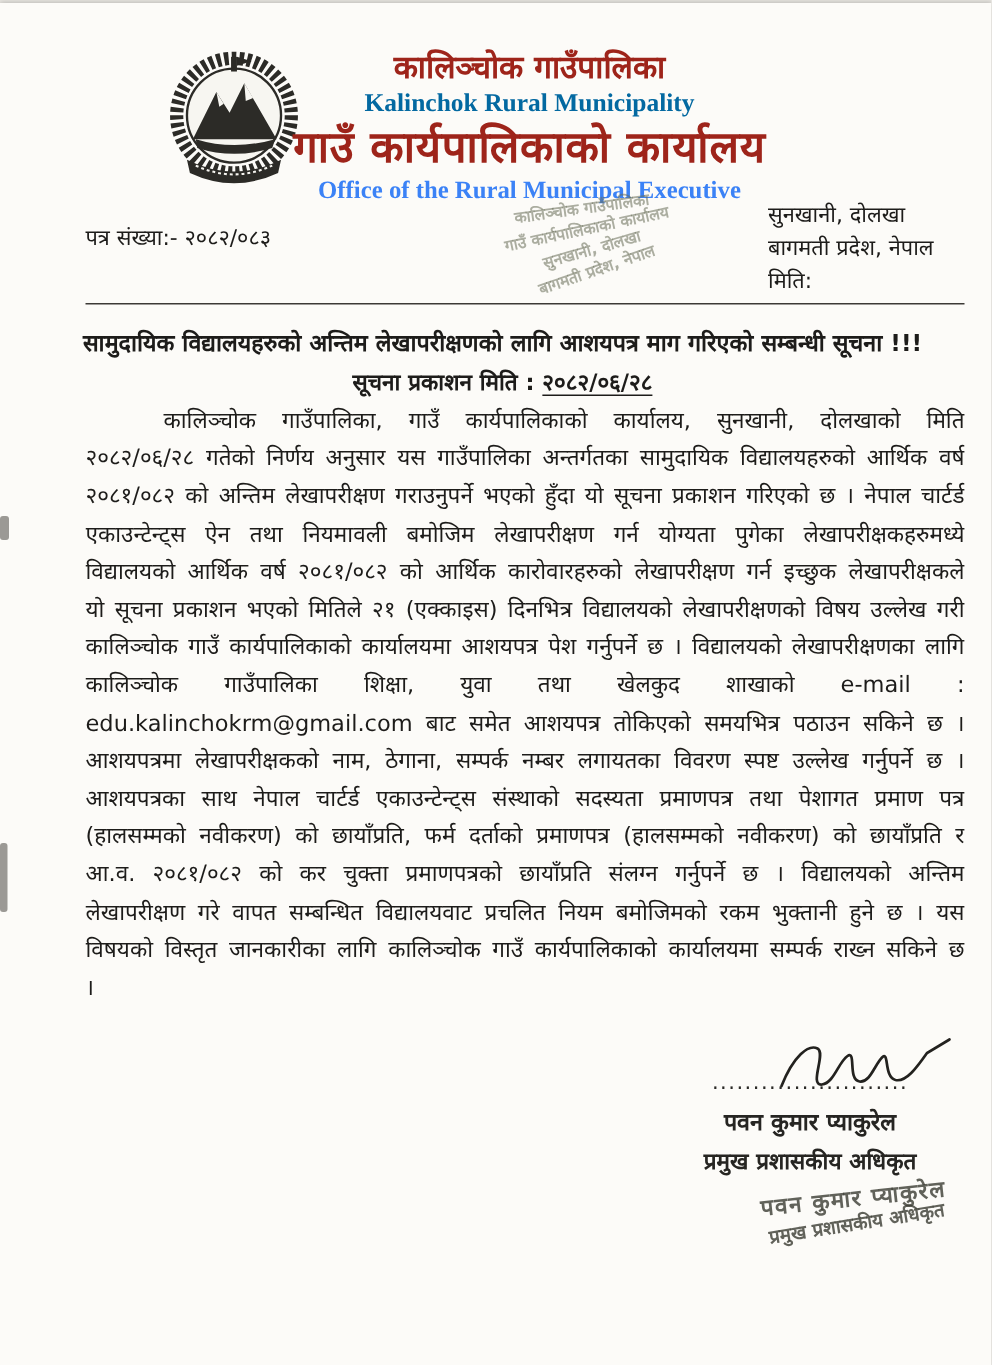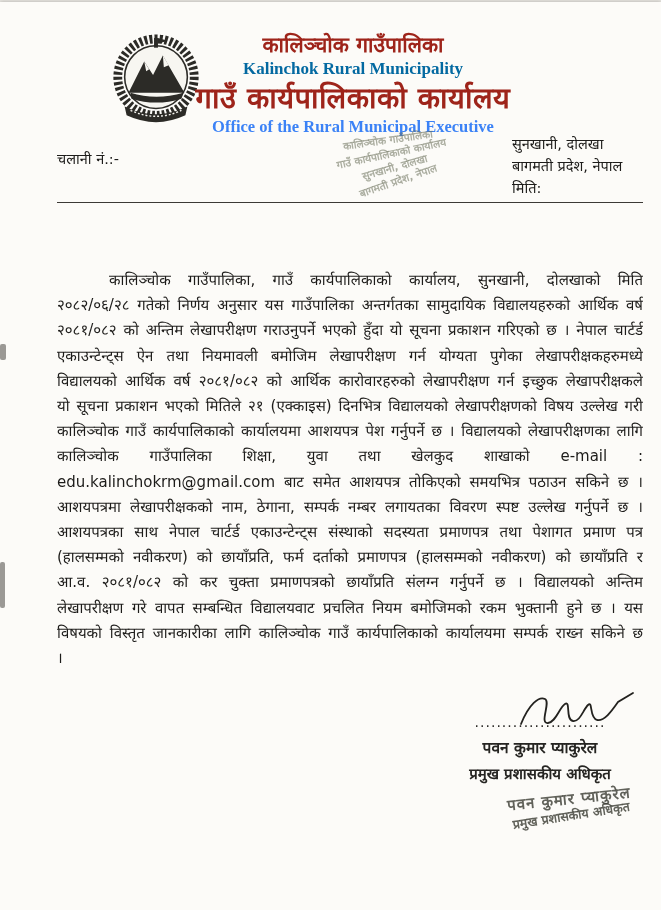--- a/index.html
+++ b/index.html
@@ -86,39 +86,43 @@
   </div>
 
   <div class="header-text">
     <div class="muni-np">कालिञ्चोक गाउँपालिका</div>
     <div class="muni-en">Kalinchok Rural Municipality</div>
     <div class="office-np">गाउँ कार्यपालिकाको कार्यालय</div>
     <div class="office-en">Office of the Rural Municipal Executive</div>
   </div>
 
   <div class="ref-left">
-    <div>चलानी नं.:-</div>
+    <div>पत्र संख्या:- २०८२/०८३</div>
   </div>
 
   <div class="ref-right">
     <div>सुनखानी, दोलखा</div>
     <div>बागमती प्रदेश, नेपाल</div>
     <div>मिति:</div>
   </div>
 
   <div class="wm-stamp">
     <div class="wm-l1">कालिञ्चोक गाउँपालिका</div>
     <div class="wm-l2">गाउँ कार्यपालिकाको कार्यालय</div>
     <div class="wm-l3">सुनखानी, दोलखा</div>
     <div class="wm-l4">बागमती प्रदेश, नेपाल</div>
   </div>
 
   <div class="rule"></div>
 
+  <div class="subject">सामुदायिक विद्यालयहरुको अन्तिम लेखापरीक्षणको लागि आशयपत्र माग गरिएको सम्बन्धी सूचना !!!</div>
 
+  <div class="publish">
+    <span>सूचना प्रकाशन मिति : </span><span class="date">२०८२/०६/२८</span>
+  </div>
 
   <div class="body-text">कालिञ्चोक गाउँपालिका, गाउँ कार्यपालिकाको कार्यालय, सुनखानी, दोलखाको मिति २०८२/०६/२८ गतेको निर्णय अनुसार यस गाउँपालिका अन्तर्गतका सामुदायिक विद्यालयहरुको आर्थिक वर्ष २०८१/०८२ को अन्तिम लेखापरीक्षण गराउनुपर्ने भएको हुँदा यो सूचना प्रकाशन गरिएको छ । नेपाल चार्टर्ड एकाउन्टेन्ट्स ऐन तथा नियमावली बमोजिम लेखापरीक्षण गर्न योग्यता पुगेका लेखापरीक्षकहरुमध्ये विद्यालयको आर्थिक वर्ष २०८१/०८२ को आर्थिक कारोवारहरुको लेखापरीक्षण गर्न इच्छुक लेखापरीक्षकले यो सूचना प्रकाशन भएको मितिले २१ (एक्काइस) दिनभित्र विद्यालयको लेखापरीक्षणको विषय उल्लेख गरी कालिञ्चोक गाउँ कार्यपालिकाको कार्यालयमा आशयपत्र पेश गर्नुपर्ने छ । विद्यालयको लेखापरीक्षणका लागि कालिञ्चोक गाउँपालिका शिक्षा, युवा तथा खेलकुद शाखाको e-mail : edu.kalinchokrm@gmail.com बाट समेत आशयपत्र तोकिएको समयभित्र पठाउन सकिने छ । आशयपत्रमा लेखापरीक्षकको नाम, ठेगाना, सम्पर्क नम्बर लगायतका विवरण स्पष्ट उल्लेख गर्नुपर्ने छ । आशयपत्रका साथ नेपाल चार्टर्ड एकाउन्टेन्ट्स संस्थाको सदस्यता प्रमाणपत्र तथा पेशागत प्रमाण पत्र (हालसम्मको नवीकरण) को छायाँप्रति, फर्म दर्ताको प्रमाणपत्र (हालसम्मको नवीकरण) को छायाँप्रति र आ.व. २०८१/०८२ को कर चुक्ता प्रमाणपत्रको छायाँप्रति संलग्न गर्नुपर्ने छ । विद्यालयको अन्तिम लेखापरीक्षण गरे वापत सम्बन्धित विद्यालयवाट प्रचलित नियम बमोजिमको रकम भुक्तानी हुने छ । यस विषयको विस्तृत जानकारीका लागि कालिञ्चोक गाउँ कार्यपालिकाको कार्यालयमा सम्पर्क राख्न सकिने छ ।</div>
 
   <div class="sig-wrap">
     <svg class="sig-scribble" viewBox="0 0 130 42">
       <path d="M6 34 C14 14 24 6 30 9 C36 12 24 34 33 33 C41 32 44 18 50 14 C56 10 50 30 58 31 C65 32 68 20 73 15 C78 10 74 28 82 30 C89 31.5 96 22 103 12 L118 3" fill="none" stroke="#23221f" stroke-width="1.8" stroke-linecap="round"></path>
     </svg>
     <div class="sig-dots">........................</div>
     <div class="sig-name">पवन कुमार प्याकुरेल</div>
     <div class="sig-title">प्रमुख प्रशासकीय अधिकृत</div>

